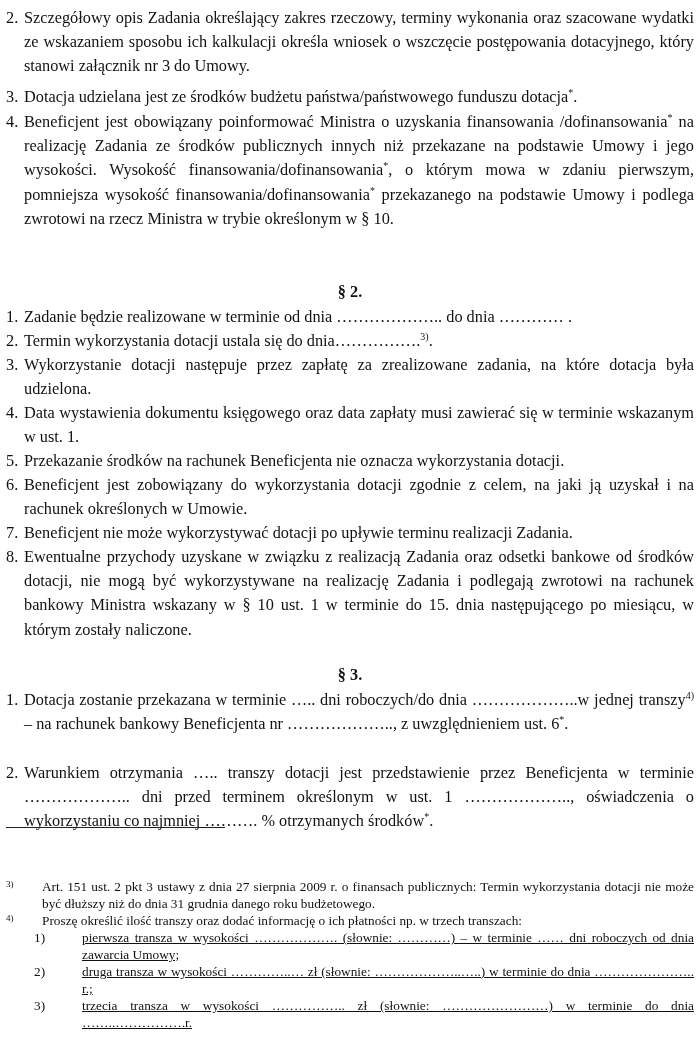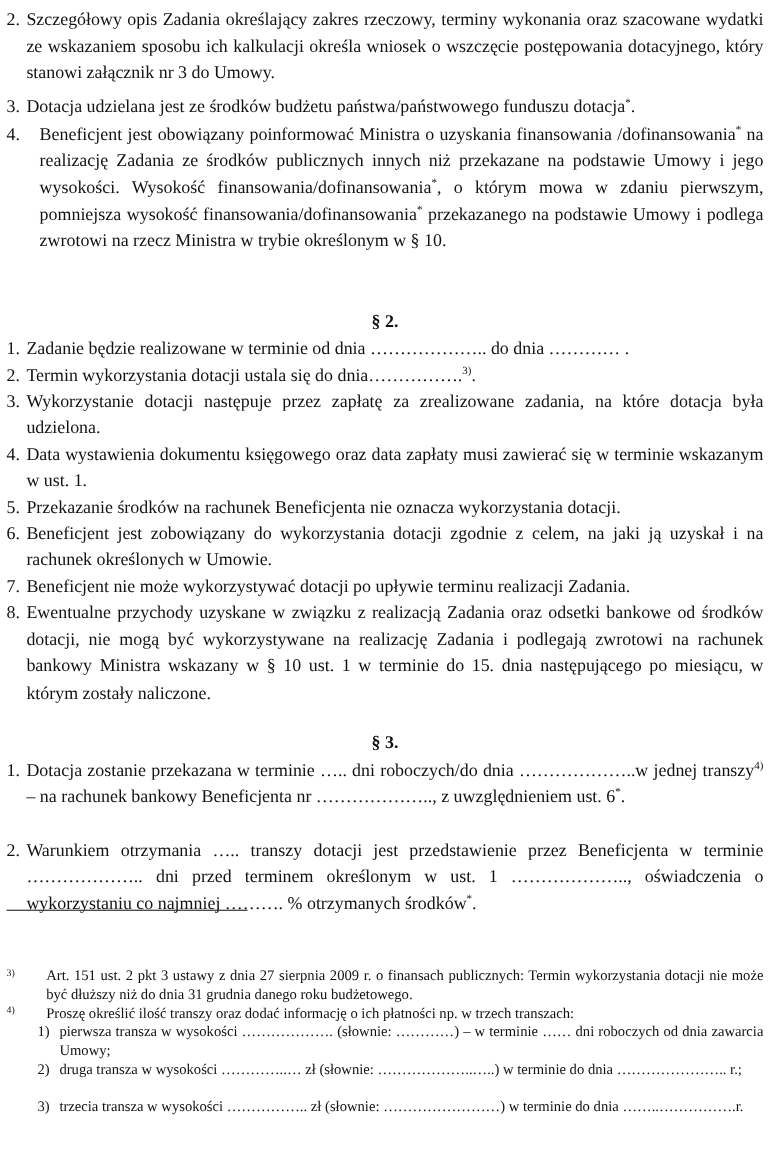--- a/index.html
+++ b/index.html
@@ -2,30 +2,30 @@
 <html><head>
 <meta charset="utf-8">
 <style>
   html, body { margin:0; padding:0; background:#ffffff; }
   body { width:700px; height:1049px; overflow:hidden; position:relative;
          font-family:"Liberation Serif", serif; color:#111; }
   .page { position:absolute; left:0; top:0; width:700px; }
   .item { position:absolute; left:6px; width:688px; font-size:16.3px; line-height:24.2px; }
   .item .num { position:absolute; left:0; top:0; }
   .item .txt { margin-left:18px; text-align:justify; text-align-last:left; }
-  .item.tight .txt { margin-left:30px; }
+  .item.tight .txt { margin-left:18px; }
   .heading { position:absolute; left:0; width:700px; text-align:center; font-weight:bold; font-size:16.3px; line-height:24px; }
   sup { font-size:10px; line-height:0; vertical-align:6px; }
   .rule { position:absolute; left:6px; top:827px; width:219px; height:0; border-top:1.3px solid #222; }
   .fn { position:absolute; left:6px; width:688px; font-size:13.3px; line-height:16.8px; }
   .fn .mark { position:absolute; left:0; top:-3px; font-size:9px; }
   .fn .txt { margin-left:36px; text-align:justify; text-align-last:left; }
   .sub { position:absolute; left:6px; width:688px; font-size:13.3px; line-height:16.8px; }
   .sub .num { position:absolute; left:28px; top:0; }
-  .sub .txt { margin-left:48px; text-align:justify; text-align-last:left; }
+  .sub .txt { margin-left:76px; text-align:justify; text-align-last:left;text-decoration:underline; }
 </style>
 </head>
 <body>
 
 <div class="page">
 
   <div class="item" style="top:6px;">
     <span class="num">2.</span>
     <div class="txt">Szczegółowy opis Zadania określający zakres rzeczowy, terminy wykonania oraz szacowane wydatki ze wskazaniem sposobu ich kalkulacji określa wniosek o wszczęcie postępowania dotacyjnego, który stanowi załącznik nr 3 do Umowy.</div>
   </div>

